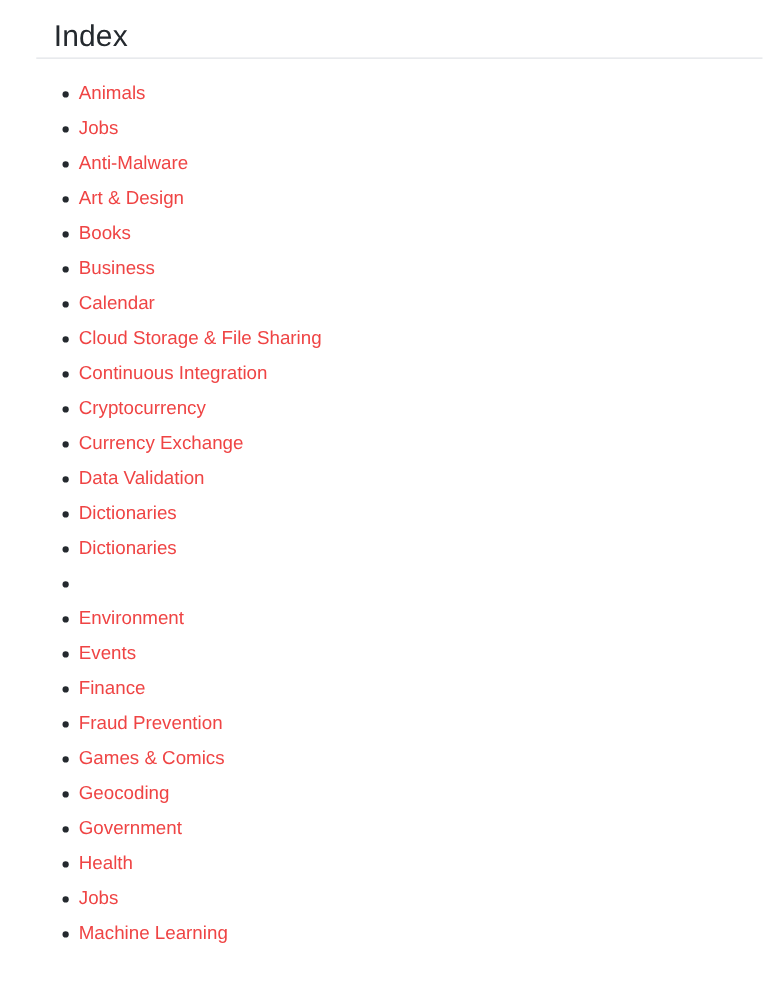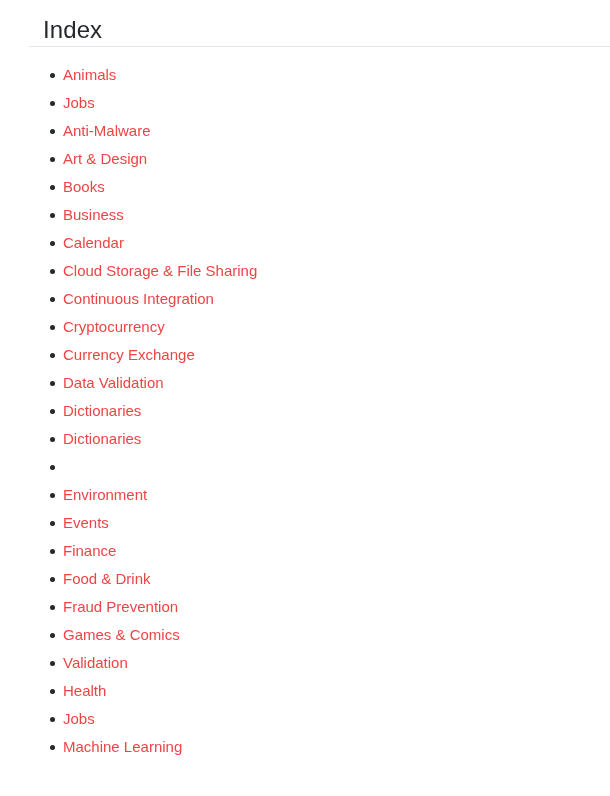--- a/index.html
+++ b/index.html
@@ -108,22 +108,22 @@
       <li class="index-item"><span class="bullet"></span><a class="index-link" href="#">Continuous Integration</a></li>
       <li class="index-item"><span class="bullet"></span><a class="index-link" href="#">Cryptocurrency</a></li>
       <li class="index-item"><span class="bullet"></span><a class="index-link" href="#">Currency Exchange</a></li>
       <li class="index-item"><span class="bullet"></span><a class="index-link" href="#">Data Validation</a></li>
       <li class="index-item"><span class="bullet"></span><a class="index-link" href="#">Dictionaries</a></li>
       <li class="index-item"><span class="bullet"></span><a class="index-link" href="#">Dictionaries</a></li>
       <li class="index-item"><span class="bullet"></span></li>
       <li class="index-item"><span class="bullet"></span><a class="index-link" href="#">Environment</a></li>
       <li class="index-item"><span class="bullet"></span><a class="index-link" href="#">Events</a></li>
       <li class="index-item"><span class="bullet"></span><a class="index-link" href="#">Finance</a></li>
-      <li class="index-item"><span class="bullet"></span><a class="index-link" href="#">Food &amp; Drink</a></li>
       <li class="index-item"><span class="bullet"></span><a class="index-link" href="#">Fraud Prevention</a></li>
       <li class="index-item"><span class="bullet"></span><a class="index-link" href="#">Games &amp; Comics</a></li>
-      <li class="index-item"><span class="bullet"></span><a class="index-link" href="#">Validation</a></li>
+      <li class="index-item"><span class="bullet"></span><a class="index-link" href="#">Geocoding</a></li>
+      <li class="index-item"><span class="bullet"></span><a class="index-link" href="#">Government</a></li>
       <li class="index-item"><span class="bullet"></span><a class="index-link" href="#">Health</a></li>
       <li class="index-item"><span class="bullet"></span><a class="index-link" href="#">Jobs</a></li>
       <li class="index-item"><span class="bullet"></span><a class="index-link" href="#">Machine Learning</a></li>
     </ul>
 
 </div>
 
 </body></html>

